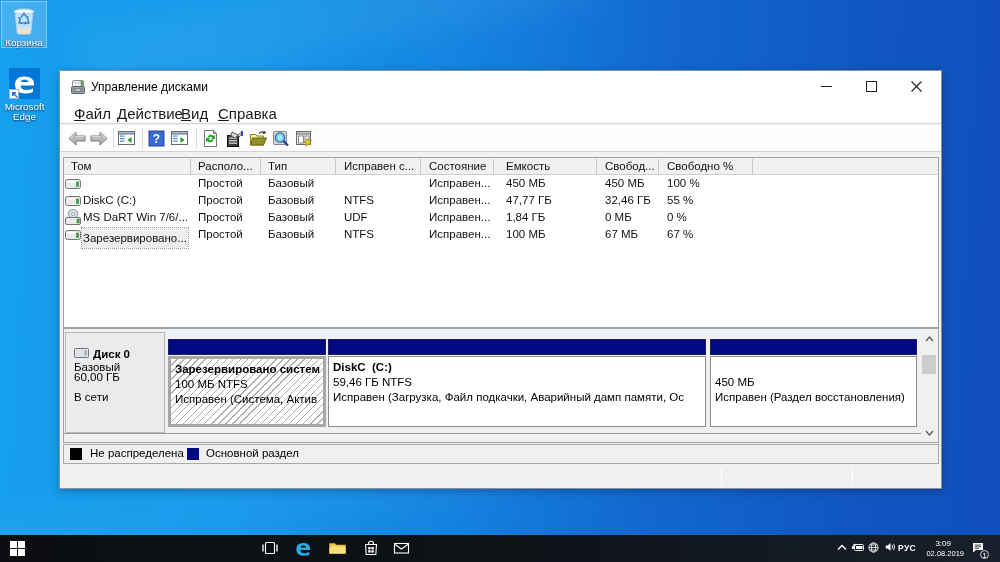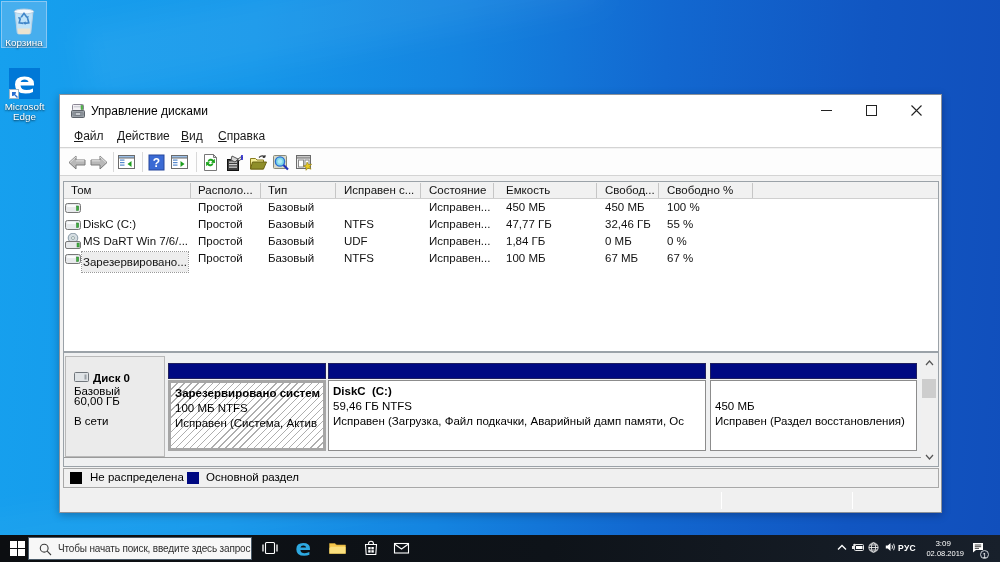--- a/index.html
+++ b/index.html
@@ -10,27 +10,27 @@
 #beam1 { width:520px; height:70px; left:80px; top:-20px; transform:rotate(-11deg); background:rgba(255,255,255,.05); }
 #beam2 { width:600px; height:50px; left:-80px; top:485px; transform:rotate(-9deg); background:rgba(255,255,255,.03);}
 
 
 .dicon { position:absolute; text-align:center; color:#fff; font-size:10px; }
 #bin { left:1px; top:1px; width:46px; height:47px; background:rgba(170,205,240,.33); border:1px solid rgba(190,220,250,.55); }
 .dlabel { position:absolute; left:-12px; right:-12px; color:#fff; font-size:9.8px; line-height:9.8px; text-shadow:0 1px 2px rgba(0,0,0,.75); }
 
 
 #win { position:absolute; left:59px; top:70px; width:883px; height:419px;
-  background:#f2f2f2; border:1px solid #8b9199; box-shadow:0 2px 8px rgba(0,0,30,.28); font-size:12px; color:#000;margin-top:24px; }
+  background:#f2f2f2; border:1px solid #8b9199; box-shadow:0 2px 8px rgba(0,0,30,.28); font-size:12px; color:#000; }
 #titlebar { position:absolute; left:0; top:0; right:0; height:30px; background:#fff; }
 #title-ico { position:absolute; left:10px; top:8px; }
 #title-txt { position:absolute; left:31px; top:9px; font-size:12px; color:#000; }
 .capbtn { position:absolute; top:0; width:45px; height:30px; }
 #menubar { position:absolute; left:0; top:30px; right:0; height:23px; background:#fff; border-bottom:1px solid #d4d4d4; }
-.mitem { position:absolute; top:4px; font-size:12px; color:#1a1a1a; }
+.mitem { position:absolute; top:4px; font-size:15px; color:#1a1a1a; }
 .mitem u { text-decoration:underline; text-underline-offset:1px; }
 #toolbar { position:absolute; left:0; top:54px; right:0; height:27px; background:#fdfdfd; border-bottom:1px solid #d4d4d4; }
 .tsep { position:absolute; top:3px; width:1px; height:20px; background:#d9d9d9; }
 .tico { position:absolute; top:5px; }
 
 
 #listview { position:absolute; left:3px; top:86px; width:876px; height:171px; background:#fff; border:1px solid #9ba2a8; }
 #lvhead { position:absolute; left:0; top:0; right:0; height:17px; background:#f1f1f1; border-bottom:1px solid #cfcfcf; }
 .hcell { position:absolute; top:2px; font-size:11.5px; color:#111; white-space:nowrap; }
 .hsep { position:absolute; top:1px; height:15px; width:1px; background:#c6c6c6; }
@@ -327,27 +327,20 @@
   </div>
 </div>
 
 <div id="taskbar">
   <svg class="tbico" style="left:10px;top:6px;position:absolute" width="15" height="15" viewBox="0 0 15 15">
     <rect x="0" y="0" width="7" height="7" fill="#fff"></rect>
       <rect x="8" y="0" width="7" height="7" fill="#fff"></rect>
     <rect x="0" y="8" width="7" height="7" fill="#fff"></rect>
       <rect x="8" y="8" width="7" height="7" fill="#fff"></rect>
   </svg>
-  <div id="searchbox">
-    <svg style="position:absolute;left:10px;top:5px" width="13" height="13" viewBox="0 0 13 13">
-      <circle cx="5.2" cy="5.2" r="3.9" fill="none" stroke="#3a3a3a" stroke-width="1.1"></circle>
-      <path d="M8.2 8.2 L12 12" stroke="#3a3a3a" stroke-width="1.1"></path>
-    </svg>
-    <span>Чтобы начать поиск, введите здесь запрос</span>
-  </div>
   <svg class="tbico" style="left:262px;position:absolute" width="16" height="16" viewBox="0 0 16 16">
     <rect x="3.5" y="2.5" width="9" height="11" rx="1" fill="none" stroke="#fff" stroke-width="1.1"></rect>
     <path d="M1 4.5 L1 11.5 M15 4.5 L15 11.5" stroke="#fff" stroke-width="1.3"></path>
   </svg>
   <svg class="tbico" style="left:294px;top:4px;position:absolute" width="18" height="18" viewBox="0 0 31 31">
     <path d="M4 17.5 Q4 7 15.8 7 Q27.5 7 27.5 16.5 L27.5 19 L11 19 Q11.7 24.5 18.5 24.5 Q23 24.5 26.5 22.5 L26.5 27 Q23 29 17.5 29 Q4 29 4 17.5 Z M11.1 14.5 L21 14.5 Q20.4 11 15.9 11 Q12 11 11.1 14.5 Z" fill="#2da9e1"></path>
   </svg>
   <svg class="tbico" style="left:329px;position:absolute" width="17" height="16" viewBox="0 0 17 16">
     <path d="M.5 3.5 L6 3.5 L7.5 5 L16.5 5 L16.5 13.5 L.5 13.5 Z" fill="#f5c64c" stroke="#caa338" stroke-width=".6"></path>
     <path d="M2 6.8 L16.5 6.8 L16.5 13.5 L.5 13.5 L.5 8 Z" fill="#fadf7e"></path>

